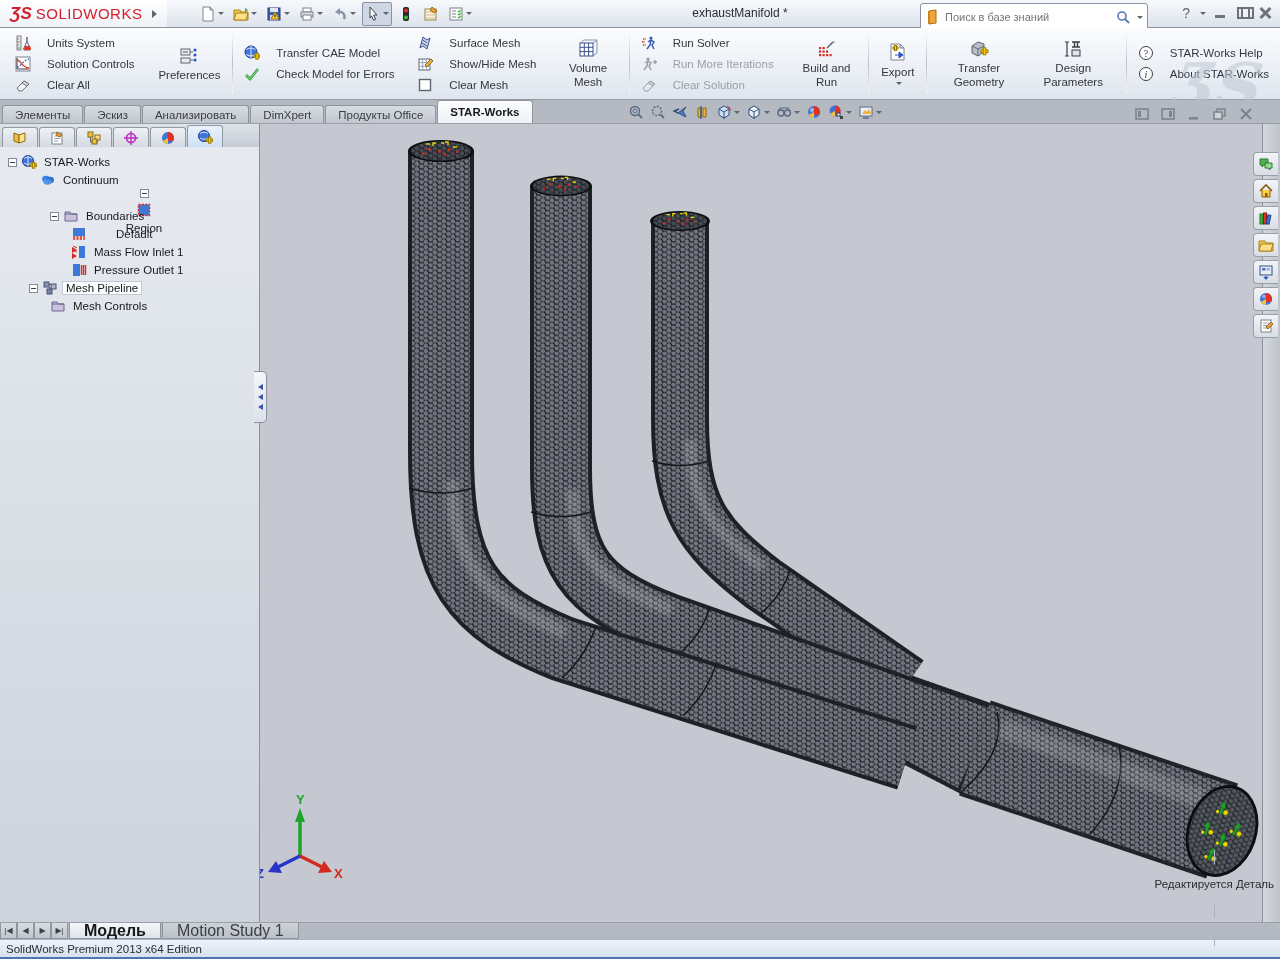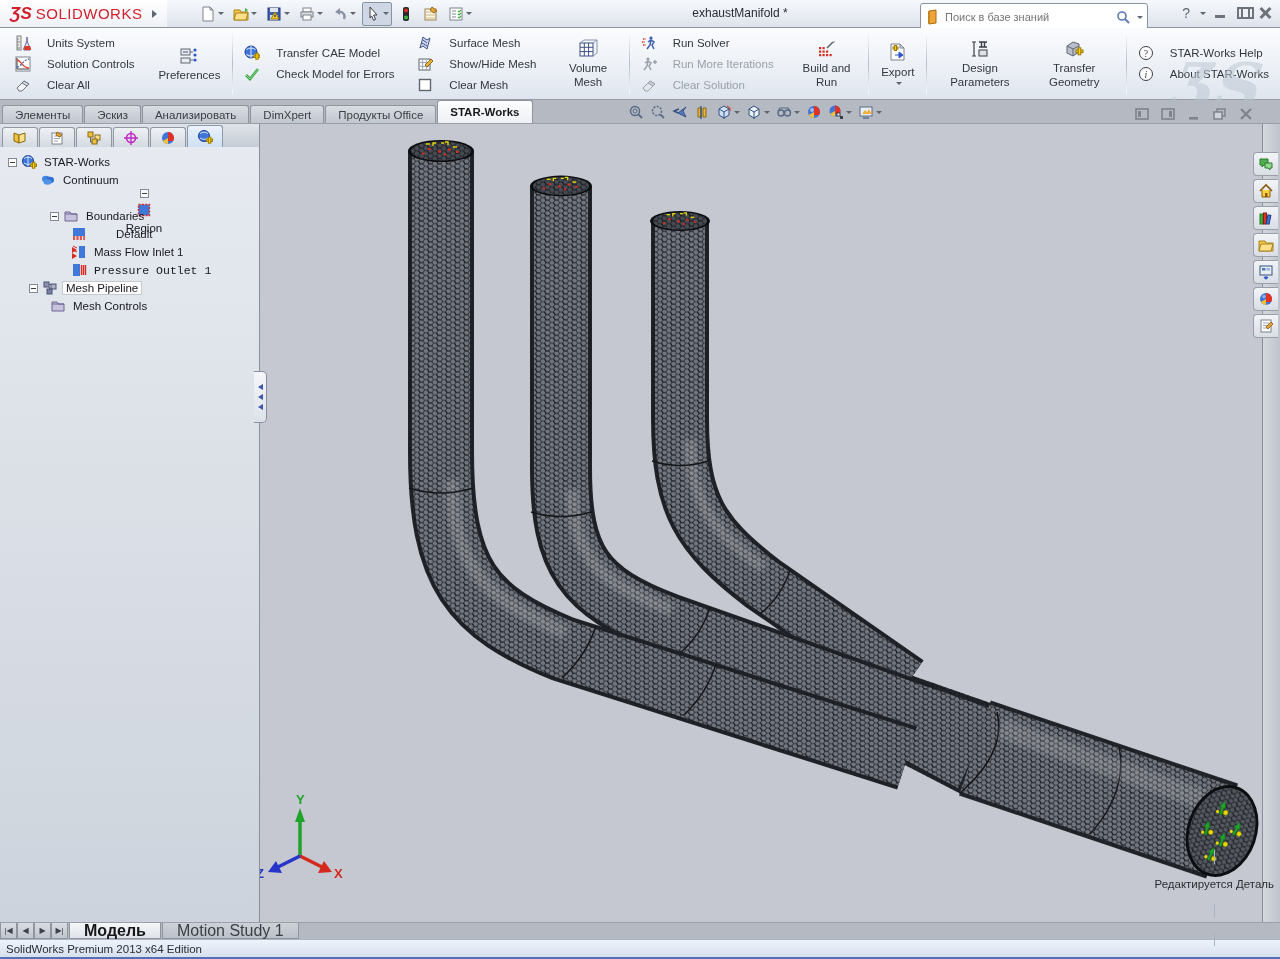--- a/index.html
+++ b/index.html
@@ -363,34 +363,34 @@
             <path d="M8 13h6M12 10l4 3-4 3z" fill="#2d57c8" stroke="#2d57c8"></path>
           </svg>
         <span>Export</span>
         <i class="dda"></i>
         </div>
     </div>
     <div class="rdiv"></div>
     <div class="rgroup" style="flex-direction:row; gap:6px; align-items:center;">
       <div class="rbig">
         <svg class="i22" viewBox="0 0 22 22">
-            <path d="M5 4v14M3 4h4M3 18h4" stroke="#3a3e45" stroke-width="1.2"></path>
-            <path d="M10 4h8M10 9h8M12.5 4v5M15.5 4v5" stroke="#3a3e45" stroke-width="1.4"></path>
-            <rect x="10" y="12" width="8" height="6" fill="#dfe3ea" stroke="#3a3e45"></rect>
-          </svg>
-        <span><span>Design Parameters</span></span>
-        </div>
-      <div class="rbig">
-        <svg class="i22" viewBox="0 0 22 22">
             <path d="M4 8l6-4 6 2v8l-6 4-6-3z" fill="#b9c0cc" stroke="#5f6670"></path>
             <path d="M4 8l6 3 6-3M10 11v7" fill="none" stroke="#5f6670"></path>
             <rect x="13" y="12" width="7" height="2.6" fill="#ffd400" stroke="#9c7b00"></rect>
             <rect x="15.2" y="9.8" width="2.6" height="7" fill="#ffd400" stroke="#9c7b00"></rect>
           </svg>
         <span><span>Transfer Geometry</span></span>
+        </div>
+      <div class="rbig">
+        <svg class="i22" viewBox="0 0 22 22">
+            <path d="M5 4v14M3 4h4M3 18h4" stroke="#3a3e45" stroke-width="1.2"></path>
+            <path d="M10 4h8M10 9h8M12.5 4v5M15.5 4v5" stroke="#3a3e45" stroke-width="1.4"></path>
+            <rect x="10" y="12" width="8" height="6" fill="#dfe3ea" stroke="#3a3e45"></rect>
+          </svg>
+        <span><span>Design Parameters</span></span>
         </div>
     </div>
     <div class="rdiv"></div>
     <div class="rgroup">
       <div class="rsmall">
         <svg class="i16" viewBox="0 0 16 16">
             <circle cx="8" cy="8" r="6.5" fill="#fff" stroke="#3a3e45"></circle>
             <text x="8" y="11.5" text-anchor="middle" font-size="10" font-family="Liberation Serif,serif" fill="#3a3e45">?</text>
           </svg>
         <span class="lbl">STAR-Works Help</span>
@@ -601,21 +601,21 @@
         <span class="tlabel">Default</span>
         </div>
       <div class="trow" style="padding-left:69px;">
         <svg class="i16" viewBox="0 0 16 16">
             <rect x="8" y="2" width="6" height="12" fill="#3f78d8"></rect>
             <path d="M1 3l5 3-5 3zM1 9l5 3-5 3z" fill="#d92b1f"></path>
             <path d="M2 2l4 2M2 6l4 2" stroke="#d92b1f"></path>
           </svg>
         <span class="tlabel">Mass Flow Inlet 1</span>
         </div>
-      <div class="trow" style="padding-left:69px;font-family:Liberation Mono, monospace;">
+      <div class="trow" style="padding-left:69px;">
         <svg class="i16" viewBox="0 0 16 16">
             <rect x="2" y="2" width="7" height="12" fill="#3f78d8"></rect>
             <path d="M10.5 3v10M12.5 3v10M14.5 3v10" stroke="#d92b1f" stroke-width="1.4"></path>
           </svg>
         <span class="tlabel">Pressure Outlet 1</span>
         </div>
       <div class="trow" style="padding-left:27px;">
         <span class="texp"></span>
         <svg class="i16" viewBox="0 0 16 16">
             <rect x="2" y="2" width="5" height="5" fill="#8a93ad" stroke="#4a5370"></rect>

